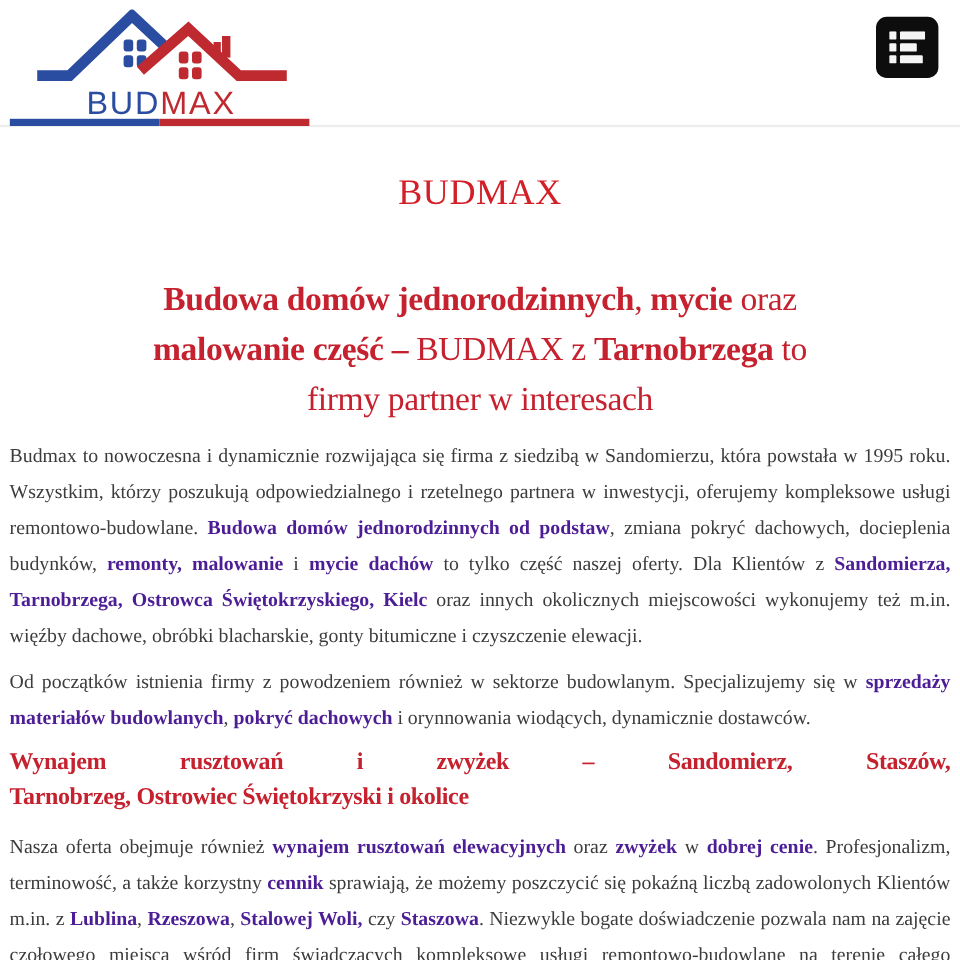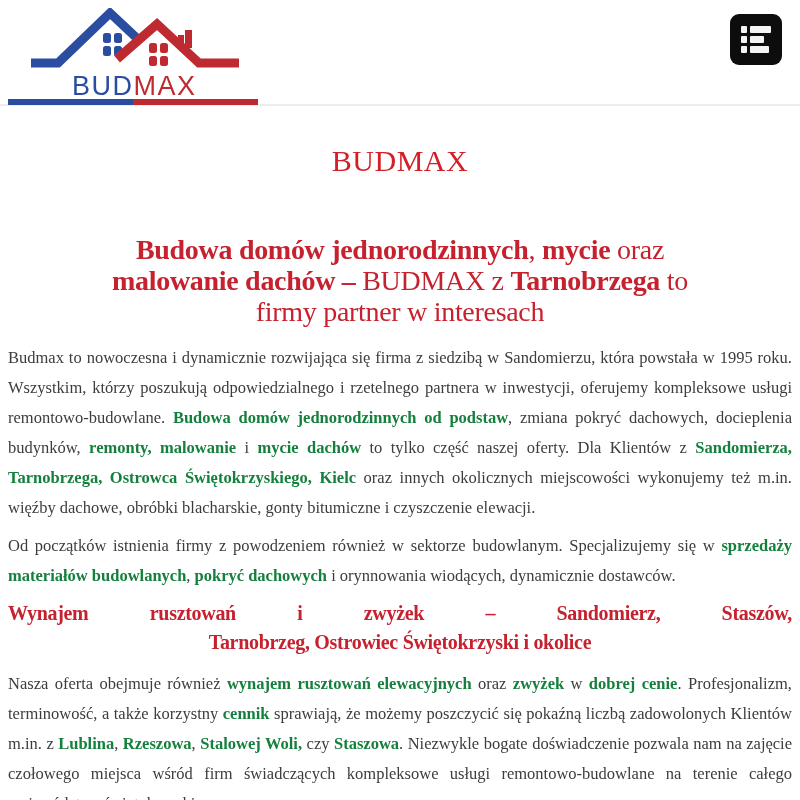--- a/index.html
+++ b/index.html
@@ -29,32 +29,32 @@
   main{padding:0 8px;}
   .site-title{
     margin:38px 0 0;text-align:center;color:#d31f28;
     font-size:30px;font-weight:400;letter-spacing:0.5px;
   }
   h1{
     margin:56px 0 16px;padding:0;color:var(--red);
     font-size:28px;line-height:31px;font-weight:400;text-align:center;
     letter-spacing:-0.3px;
   }
-  h1 .h1-line{text-align:center;}
+  h1 .h1-line{text-align:center;margin-top:11px;}
   h1 strong{font-weight:700;}
   p{
     margin:0 0 8px;color:var(--body-text);
     font-size:16.5px;line-height:30px;text-align:justify;
   }
-  p strong{font-weight:700;color:#15803d;}
+  p strong{font-weight:700;color:#4c1d95;}
   h2{
     margin:8px 0 12px;padding:0;color:var(--red);
     font-size:20px;line-height:29px;font-weight:700;letter-spacing:-0.3px;
   }
-  .h2-line{text-align:center;}
+  .h2-line{text-align:left;}
   .h2-justify{text-align:justify;text-align-last:justify;}
 </style>
 </head>
 <body>
 
 <header>
   <div class="logo">
     <svg viewBox="0 0 250 98" aria-hidden="true">
 
       <path d="M23 55 H50 L102 5 L133 34" fill="none" stroke="#2b4da1" stroke-width="9"></path>
@@ -87,21 +87,21 @@
       <rect x="9" y="20" width="19" height="7" rx="1" fill="#f4f4f4"></rect>
     </svg>
   </button>
 </header>
 
 <main>
   <div class="site-title">BUDMAX</div>
 
   <h1>
     <div class="h1-line"><strong>Budowa domów jednorodzinnych</strong><span>, </span><strong>mycie</strong><span> oraz</span></div>
-    <div class="h1-line"><strong>malowanie dachów – </strong><span>BUDMAX z </span><strong>Tarnobrzega</strong><span> to</span></div>
+    <div class="h1-line"><strong>malowanie część – </strong><span>BUDMAX z </span><strong>Tarnobrzega</strong><span> to</span></div>
     <div class="h1-line"><span>firmy partner w interesach</span></div>
   </h1>
 
   <p><span>Budmax to nowoczesna i dynamicznie rozwijająca się firma z siedzibą w Sandomierzu, która powstała w 1995 roku. Wszystkim, którzy poszukują odpowiedzialnego i rzetelnego partnera w inwestycji, oferujemy kompleksowe usługi remontowo-budowlane. </span><strong>Budowa domów jednorodzinnych od podstaw</strong><span>, zmiana pokryć dachowych, docieplenia budynków, </span><strong>remonty, malowanie</strong><span> i </span><strong>mycie dachów</strong><span> to tylko część naszej oferty. Dla Klientów z </span><strong>Sandomierza, Tarnobrzega, Ostrowca Świętokrzyskiego, Kielc</strong><span> oraz innych okolicznych miejscowości wykonujemy też m.in. więźby dachowe, obróbki blacharskie, gonty bitumiczne i czyszczenie elewacji.</span></p>
 
   <p><span>Od początków istnienia firmy z powodzeniem również w sektorze budowlanym. Specjalizujemy się w </span><strong>sprzedaży materiałów budowlanych</strong><span>, </span><strong>pokryć dachowych</strong><span> i orynnowania wiodących, dynamicznie dostawców.</span></p>
 
   <h2>
     <div class="h2-line h2-justify">Wynajem rusztowań i zwyżek – Sandomierz, Staszów,</div>
     <div class="h2-line">Tarnobrzeg, Ostrowiec Świętokrzyski i okolice</div>

